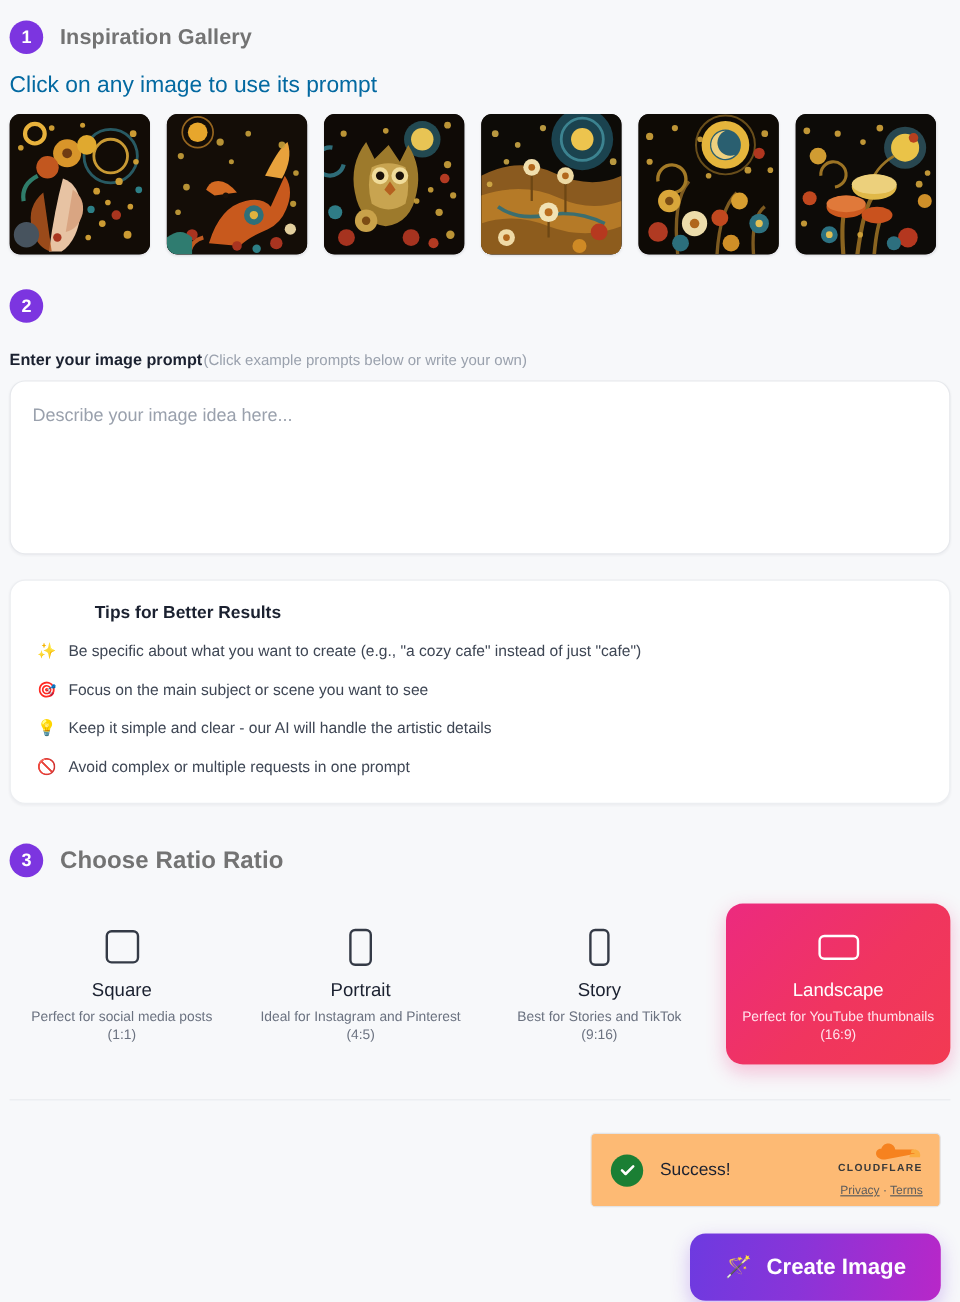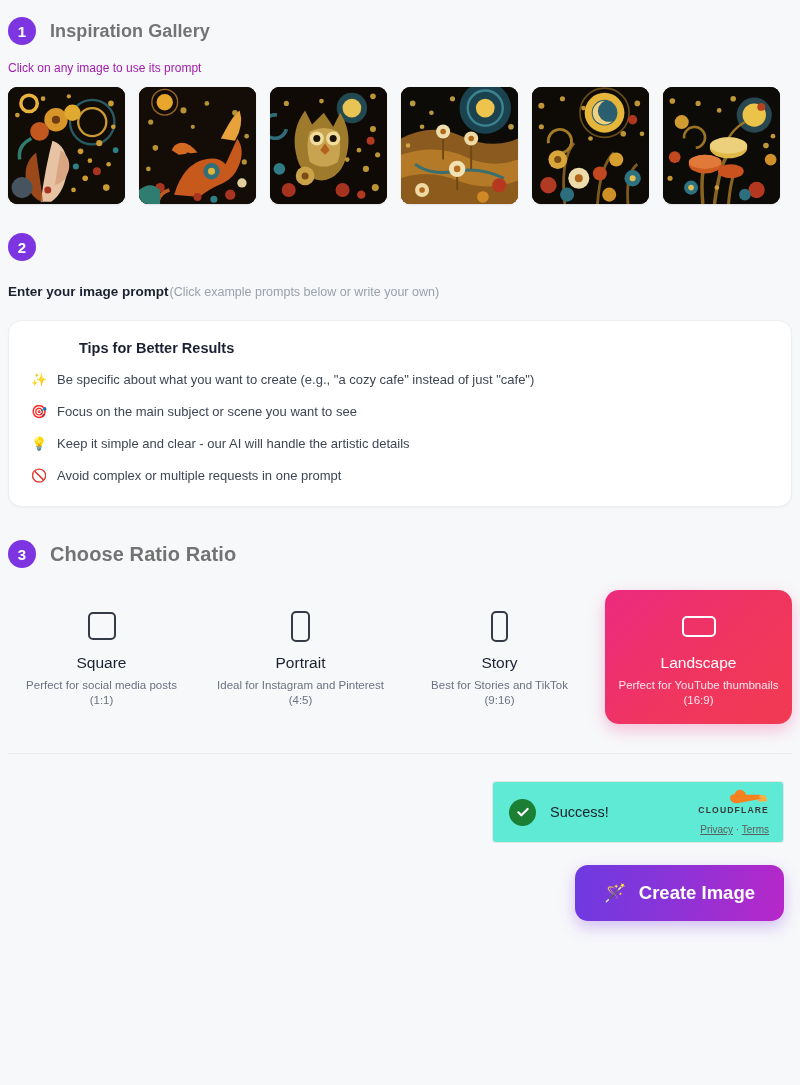--- a/index.html
+++ b/index.html
@@ -17,21 +17,21 @@
   .step-badge {
     width: 28px; height: 28px; border-radius: 50%;
     background: #7c35e0;
     color: #fff; font-size: 15px; font-weight: 700;
     display: flex; align-items: center; justify-content: center;
     flex: 0 0 auto; line-height: 1;
   }
   .step-title { font-size: 20px; font-weight: 600; color: #737373; letter-spacing: .1px; text-align: right; }
   .step1 .step-title { font-size: 18px; }
 
-  .subtle { color: #a21caf; font-size: 12px; }
+  .subtle { color: #0369a1; font-size: 19px; }
 
   
   #sec-gallery { padding-top: 17px; }
   #gallery-hint { margin: 16px 0 0 0; }
   .gallery {
     display: flex; gap: 14px; margin-top: 12px;
   }
   .gal-card {
     width: 117px; height: 117px; border-radius: 9px;
     overflow: hidden; position: relative;
@@ -86,21 +86,21 @@
   .ratio-name { margin-top: 10px; font-size: 15.5px; color: #1b2130; }
   .ratio-desc { margin-top: 6px; font-size: 11.5px; color: #6b7280; line-height: 15px; }
   .ratio-card.sel .ratio-name { color: #fff; }
   .ratio-card.sel .ratio-desc { color: #ffe3ec; }
 
   .divider { height: 1px; background: #e9ebef; margin: 29px 0 0 0; }
 
   
   .turnstile-wrap { display: flex; justify-content: flex-end; margin-top: 27px; padding-right: 8px; }
   .turnstile {
-    width: 292px; height: 62px; background: #5eead4;
+    width: 292px; height: 62px; background: #fdba74;
     border: 1px solid #e3e4e6; border-radius: 4px;
     display: flex; align-items: center; padding: 0 14px 0 16px;
   }
   .ts-check { width: 27px; height: 27px; border-radius: 50%; background: #1b7f34;
               display:flex; align-items:center; justify-content:center; flex:0 0 auto; }
   .ts-check svg { width: 16px; height: 16px; }
   .ts-label { margin-left: 14px; font-size: 14.5px; color: #1b2130; flex: 1 1 auto; }
   .ts-brand { text-align: right; flex: 0 0 auto; }
   .cf-cloud { height: 15px; display:block; margin: 0 0 1px auto; }
   .cf-word { font-size: 8.6px; font-weight: 700; letter-spacing: 1.15px; color: #3a3a3a; }
@@ -364,20 +364,21 @@
   <section id="sec-design">
     <div class="step-head">
       <span class="step-badge">2</span>
     </div>
 
     <div class="prompt-label-row">
       <span class="prompt-label">Enter your image prompt</span>
       <span class="prompt-hint">(Click example prompts below or write your own)</span>
     </div>
 
+    <div class="prompt-box">Describe your image idea here...</div>
 
     <div class="tips">
       <div class="tips-title">Tips for Better Results</div>
 
       <div class="tip-row">
         <span class="tip-ico">✨</span>
         <span class="tip-txt">Be specific about what you want to create (e.g., "a cozy cafe" instead of just "cafe")</span>
       </div>
       <div class="tip-row">
         <span class="tip-ico">🎯</span>

